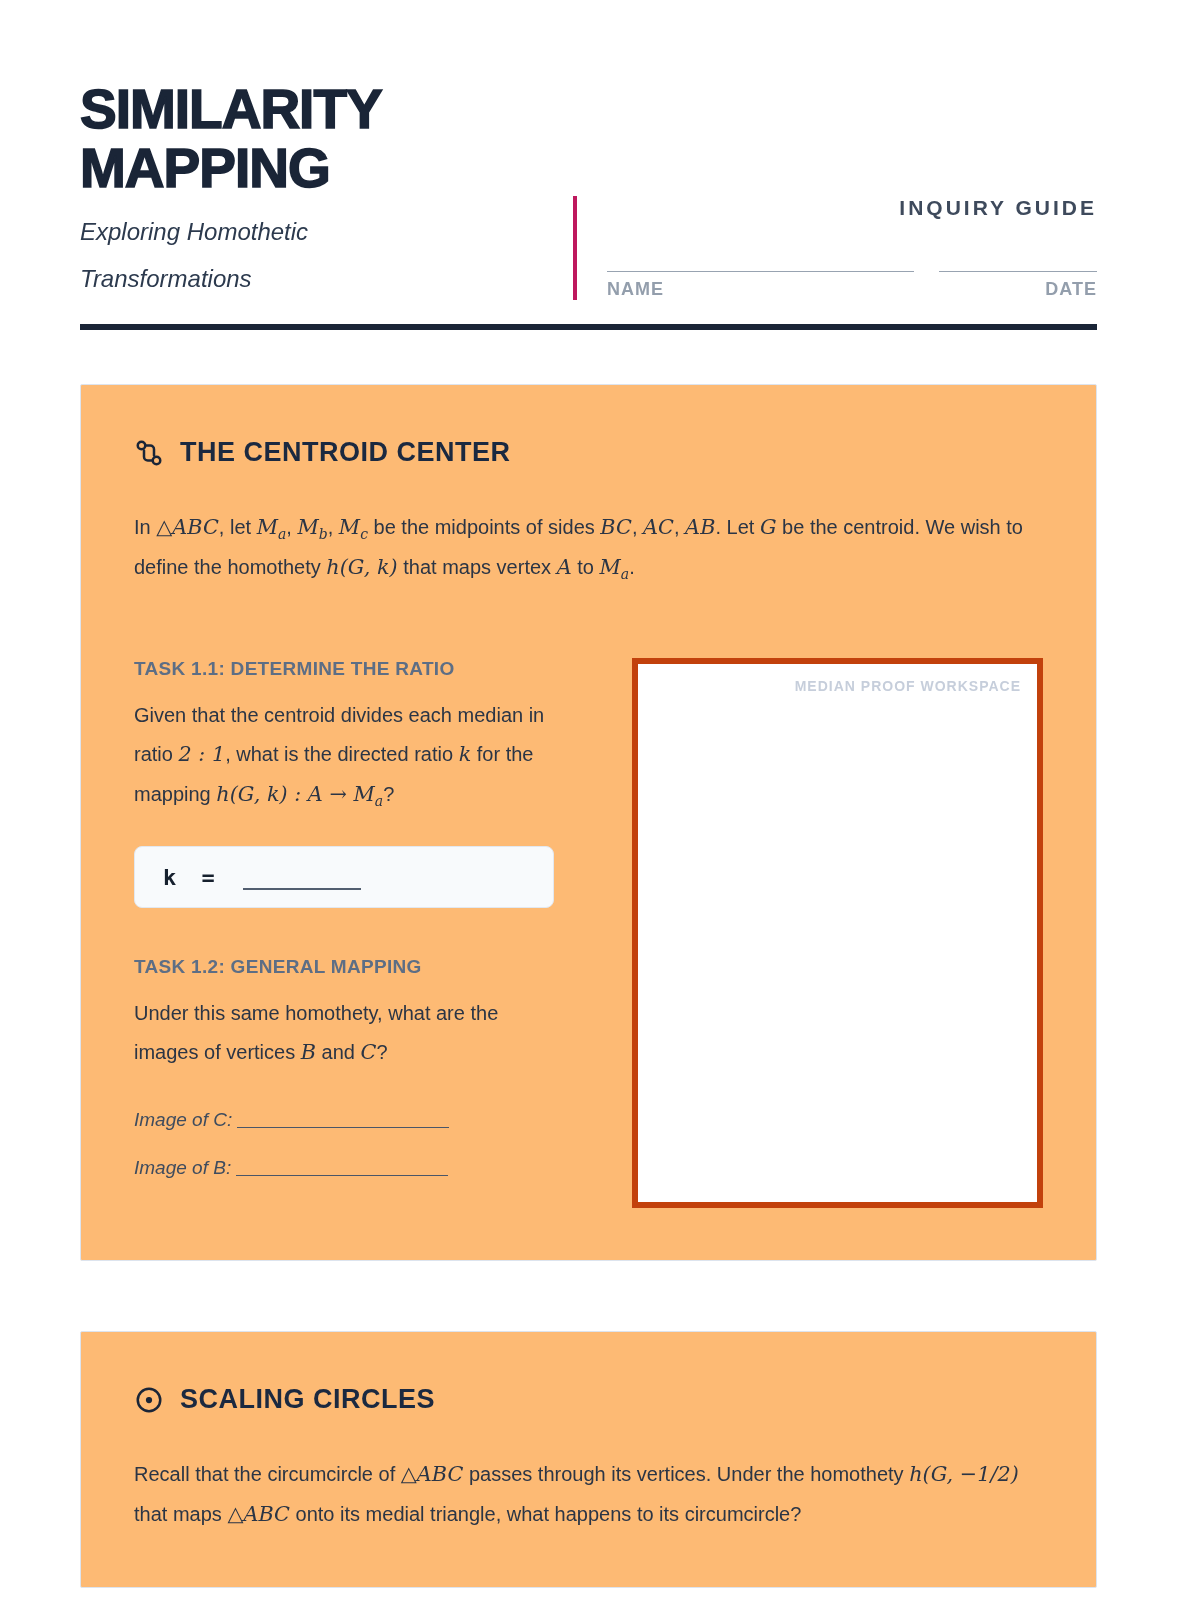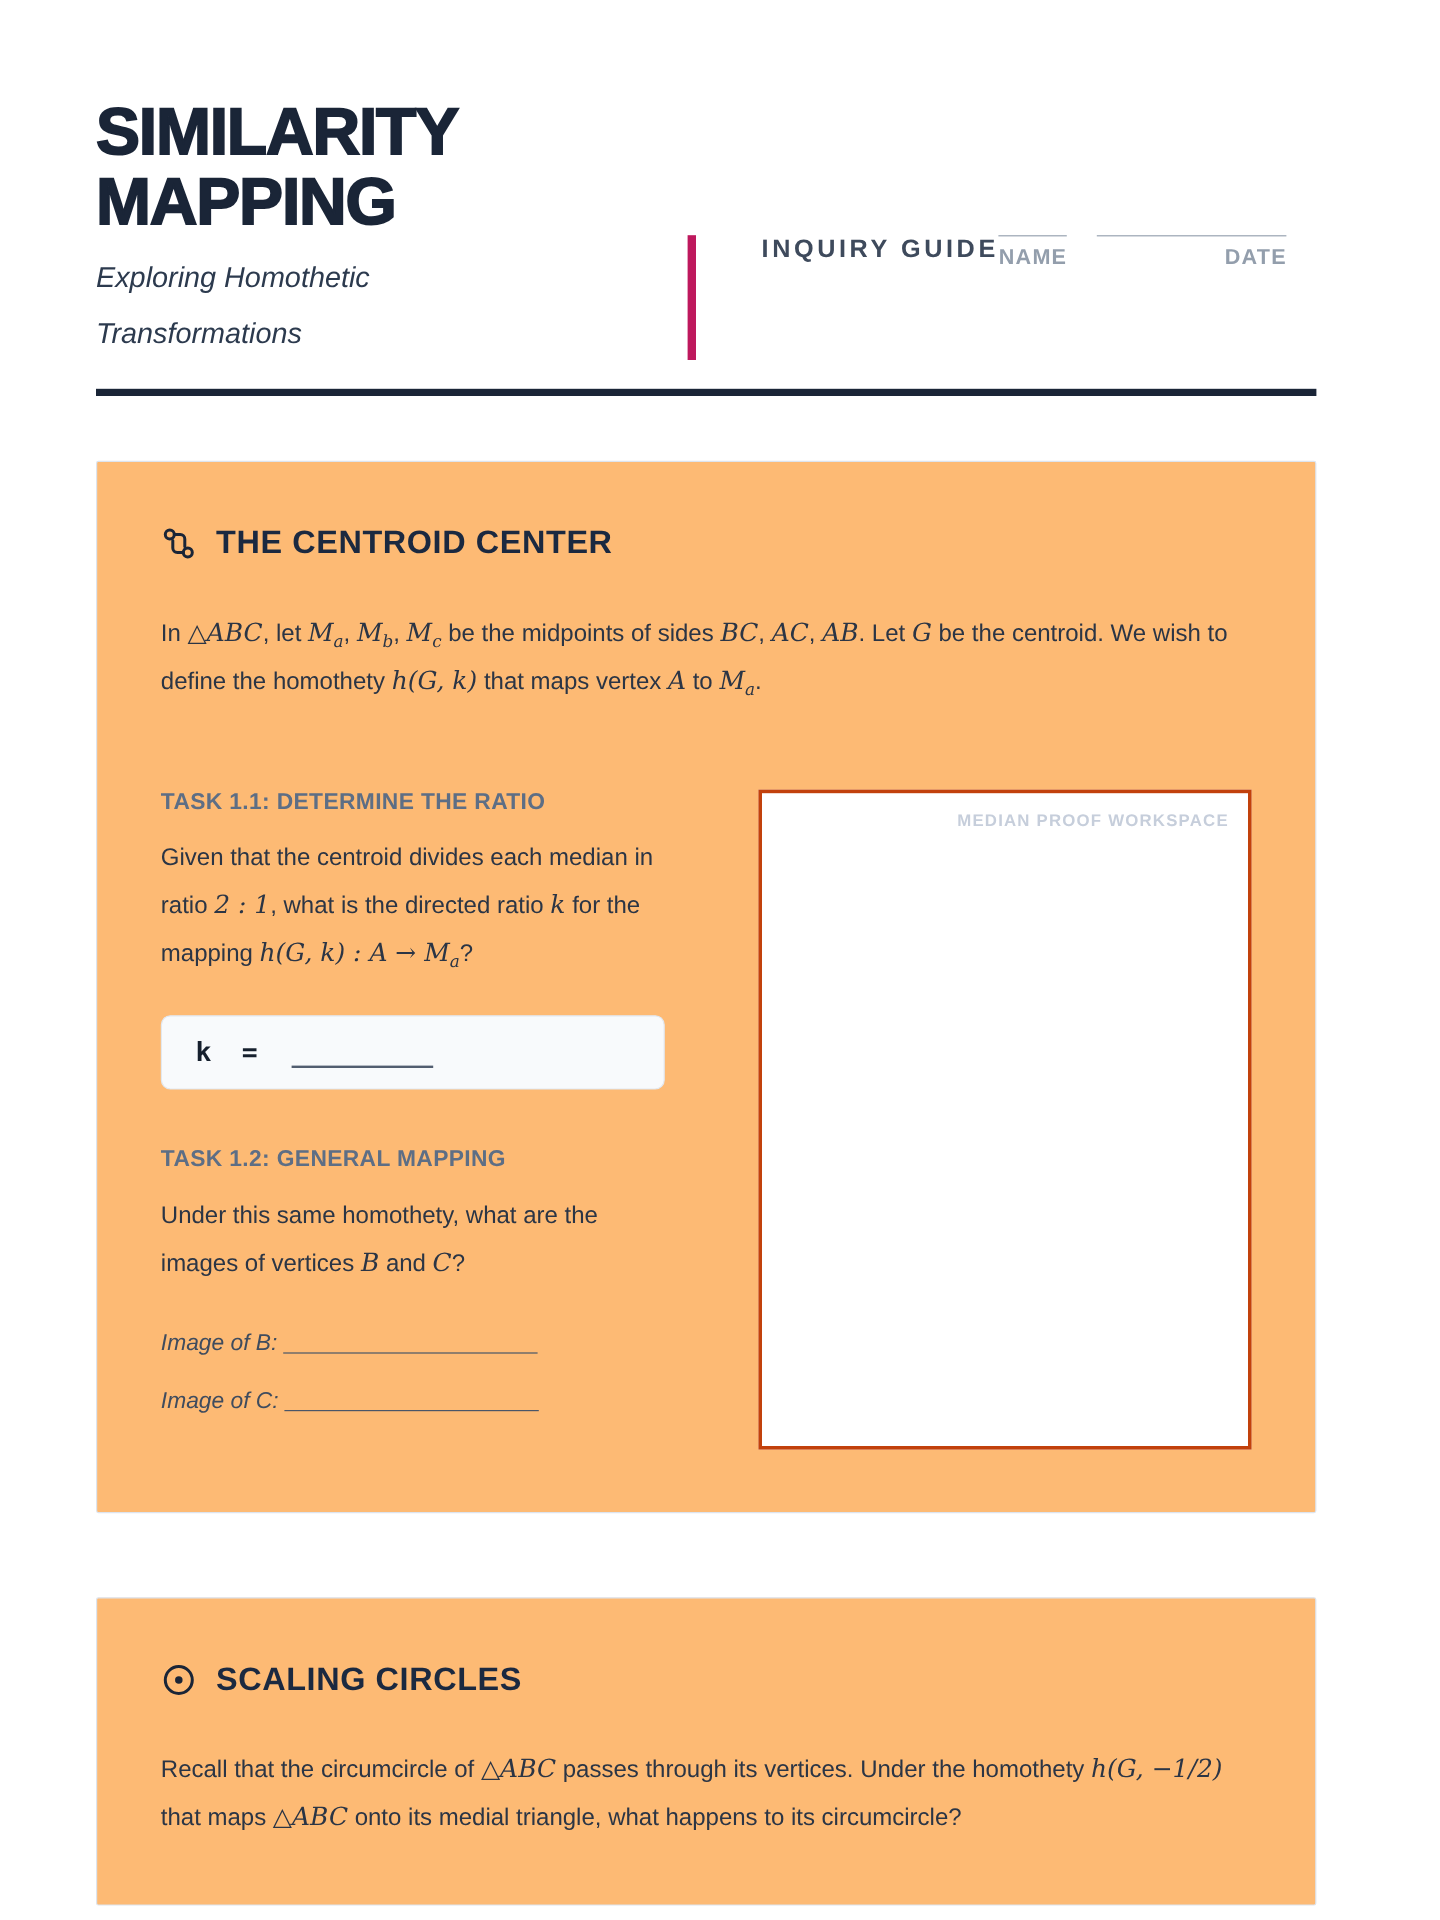--- a/index.html
+++ b/index.html
@@ -14,22 +14,22 @@
   
   .header { display:flex; align-items:flex-end; margin-top:80px; }
   .header-left { width:493px; }
   .doc-title {
     font-size:55px; line-height:1.08; font-weight:bold;
     color:#1a2537; letter-spacing:-1px;
     -webkit-text-stroke:1.6px #1a2537;
   }
   .subtitle { margin-top:10px; font-style:italic; font-size:24px; line-height:1.95; color:#2c3a4e; }
   .header-right {
-    flex:1; border-left:7px solid #be185d; padding-left:30px;
-    height:104px; display:flex; flex-direction:row; justify-content:center;
+    flex:1; border-left:4px solid #be185d; padding-left:30px;
+    height:104px; display:flex; flex-direction:column; justify-content:space-between;
     margin-bottom:2px;
   }
   .guide-label { text-align:right; font-weight:bold; font-size:21px; letter-spacing:3px; color:#3e4a5c; }
   .fields { display:flex; gap:25px; }
   .field { display:flex; flex-direction:column; }
   .field-name { flex:1; }
   .field-date { width:158px; }
   .write-line { height:1px; border-bottom:1.5px solid #98a3b1; margin-bottom:7px; }
   .field-label { font-size:18px; font-weight:bold; letter-spacing:1px; color:#939eac; }
   .field-date .field-label { text-align:right; }
@@ -60,21 +60,21 @@
   .answer-prefix { font-family:"DejaVu Sans Mono", monospace; font-weight:bold; font-size:22px; letter-spacing:6px; color:#16202e; }
   .answer-blank { width:118px; height:26px; border-bottom:2px solid #525e70; }
 
   .task2 { margin-top:48px; }
 
   .blank-line { display:flex; align-items:flex-end; margin-top:36px; font-style:italic; font-size:19px; color:#3f4c5e; }
   .blank-line + .blank-line { margin-top:26px; }
   .blank-line .line { width:212px; height:1px; border-bottom:1.5px solid #4a5668; margin-left:5px; margin-bottom:3px; }
 
   .workspace {
-    border:3px solid #c2410c; height:550px; background:#fff;
+    border:6px solid #c2410c; height:550px; background:#fff;
     display:flex; justify-content:flex-end; align-items:flex-start;
     padding:14px 16px;
   }
   .workspace-label { font-size:14px; font-weight:bold; letter-spacing:1px; color:#c6cedb; }
 
   .card-circles { margin-top:70px; }
 </style>
 </head>
 <body>
 
@@ -131,25 +131,25 @@
         <div class="answer-box">
           <span class="answer-prefix">k =</span>
           <span class="answer-blank"></span>
         </div>
 
         <div class="task2">
           <div class="task-label">TASK 1.2: GENERAL MAPPING</div>
           <p class="task-prompt"><span>Under this same homothety, what are the images of vertices </span><span class="math">B</span><span> and </span><span class="math">C</span><span>?</span></p>
 
           <div class="blank-line">
-            <span>Image of B:</span>
+            <span>Image of C:</span>
             <span class="line"></span>
           </div>
           <div class="blank-line">
-            <span>Image of C:</span>
+            <span>Image of B:</span>
             <span class="line"></span>
           </div>
         </div>
 
       </div>
       <div class="col-right">
         <div class="workspace">
           <span class="workspace-label">MEDIAN PROOF WORKSPACE</span>
         </div>
       </div>

